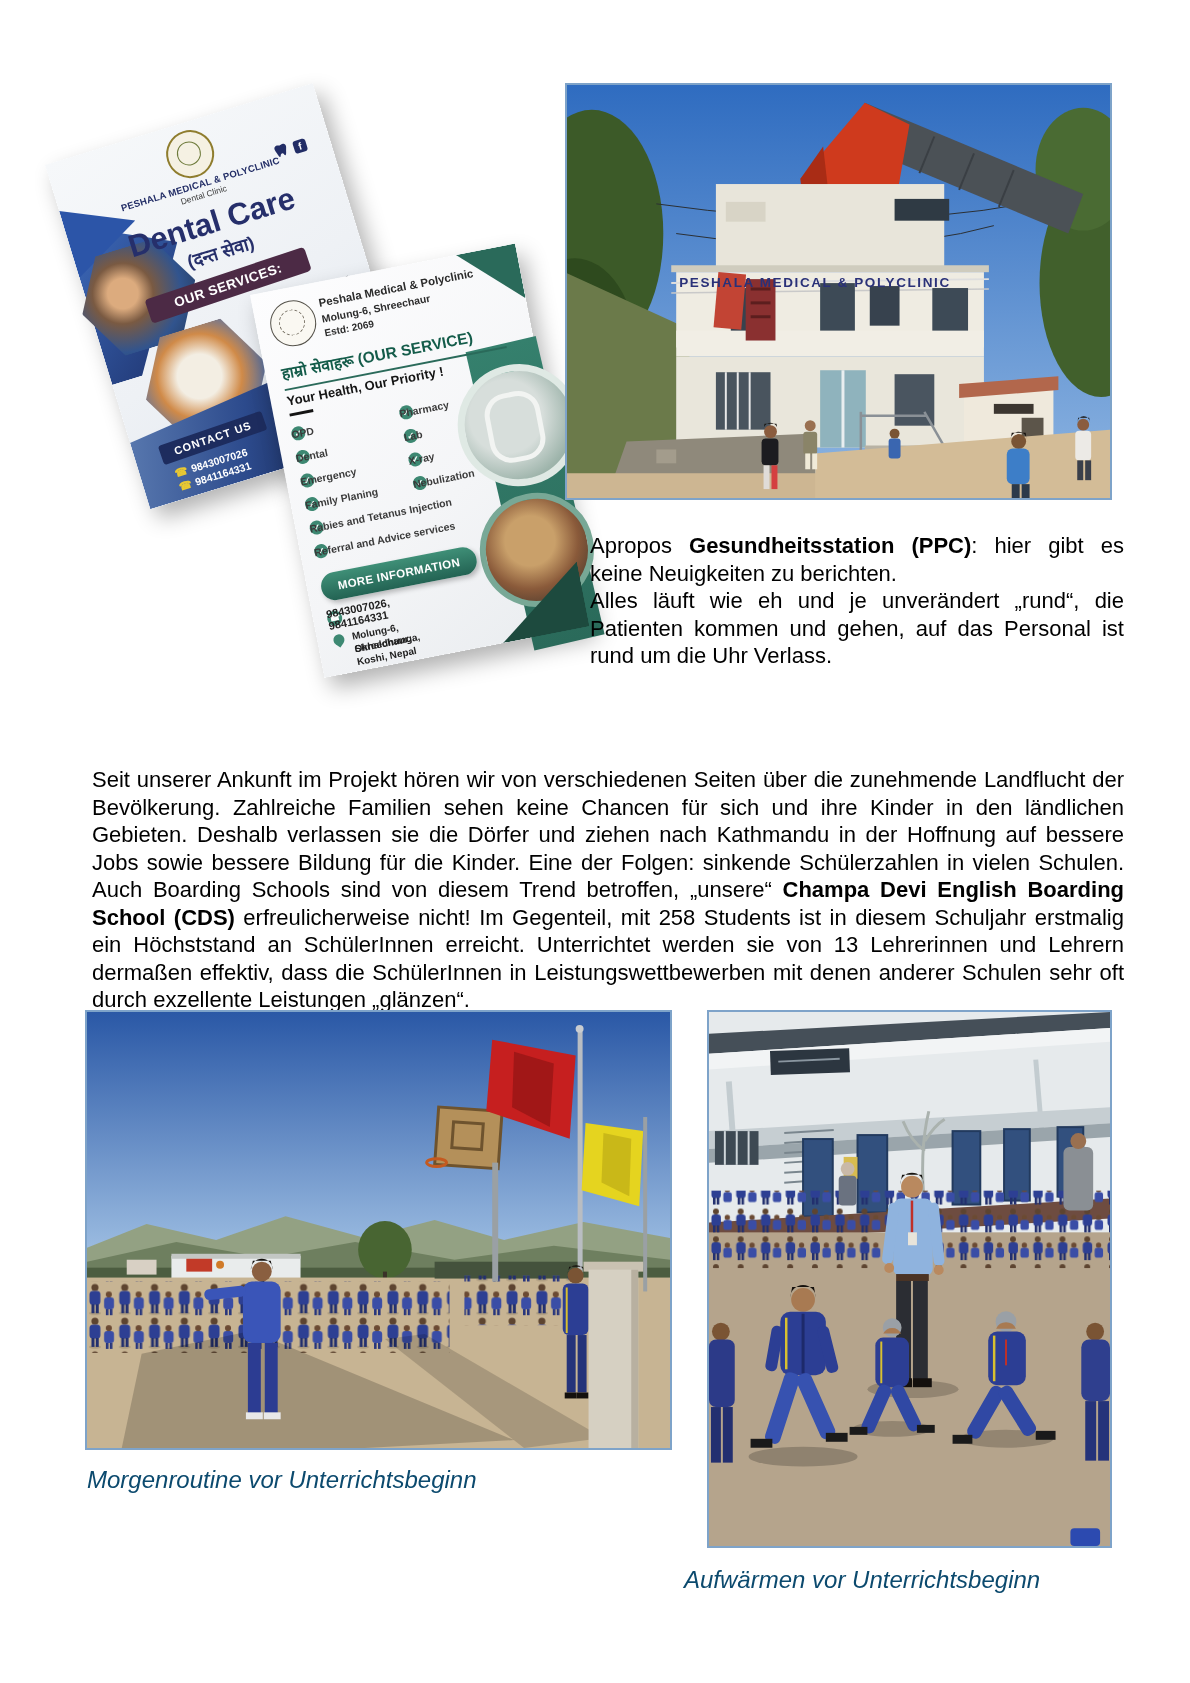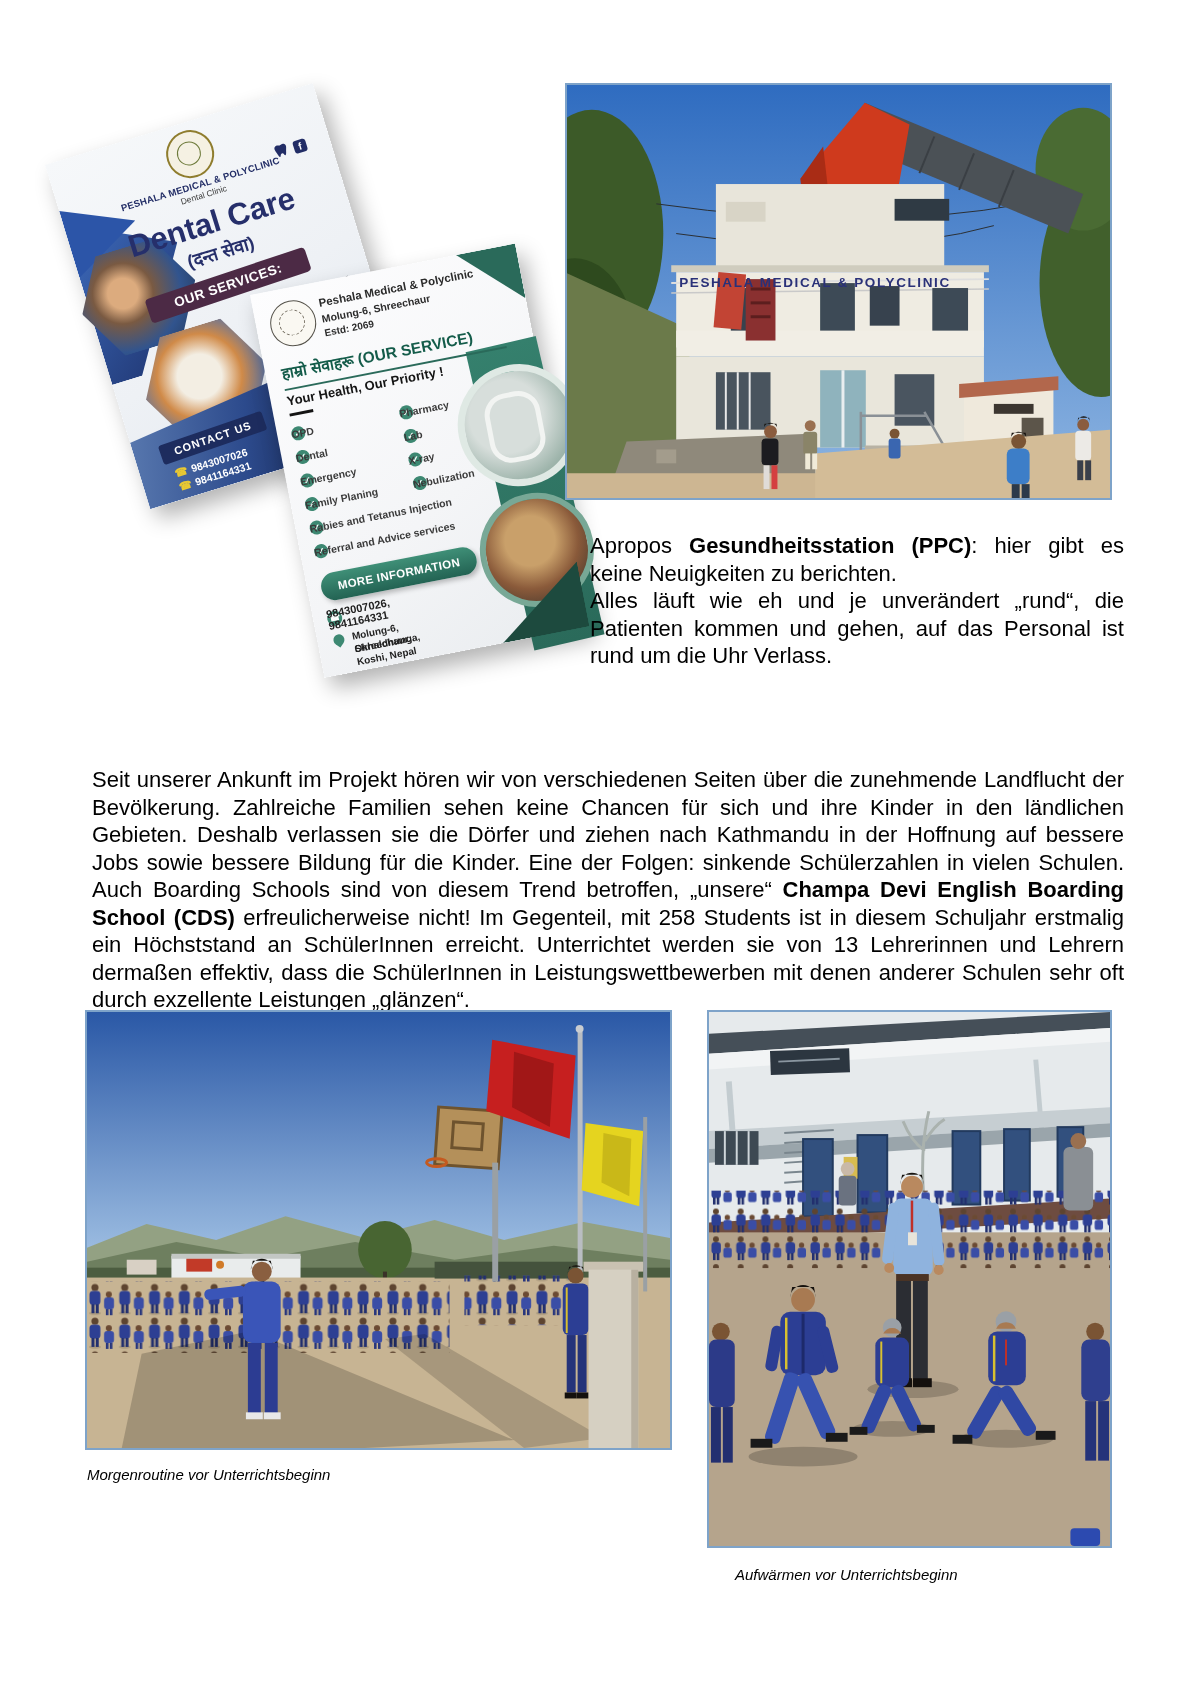--- a/index.html
+++ b/index.html
@@ -3,21 +3,21 @@
 <meta charset="utf-8">
 <style>
   html,body{margin:0;padding:0;background:#9a9a9a;}
   .page{position:relative;width:1190px;height:1683px;background:#ffffff;margin:0 auto;
         font-family:"Liberation Sans",sans-serif;overflow:hidden;}
 
   
   .body-text{position:absolute;font-size:22px;line-height:27.5px;text-align:justify;
              color:#000000;margin:12px;hyphens:manual;}
   .body-text b{font-weight:bold;}
-  .caption{position:absolute;font-size:15px;font-style:italic;color:#000000;}
+  .caption{position:absolute;font-size:24px;font-style:italic;color:#0c4a6e;}
 
   
   .photo{position:absolute;border:2px solid #7ea3c9;box-sizing:border-box;overflow:hidden;background:#ccc;}
   .photo svg{display:block;width:100%;height:100%;}
   .clinic-sign{position:absolute;left:112px;top:190px;width:272px;text-align:center;
                font-size:13.5px;font-weight:800;letter-spacing:1.6px;color:#2a3178;}
 
   
   .composite{position:absolute;left:30px;top:70px;width:545px;height:645px;}
   .flyer{position:absolute;box-shadow:6px 12px 22px rgba(0,0,0,.30);transform-origin:0 0;}
@@ -504,15 +504,15 @@
         <rect x="393" y="392" width="11" height="60" fill="#25337a"></rect>
       <circle cx="12" cy="322" r="9" fill="#7a5434"></circle>
       <rect x="0" y="330" width="26" height="68" rx="7" fill="#2c3a88"></rect>
       <rect x="2" y="398" width="10" height="56" fill="#232f70"></rect>
         <rect x="14" y="398" width="10" height="56" fill="#232f70"></rect>
       <rect x="365" y="520" width="30" height="18" rx="4" fill="#2c4ab0"></rect>
     </svg>
   </div>
 
   <div class="caption" style="left:87px;top:1466px;">Morgenroutine vor Unterrichtsbeginn</div>
-  <div class="caption" style="left:735px;top:1566px;">Aufwärmen vor Unterrichtsbeginn</div>
+  <div class="caption" style="left:684px;top:1566px;">Aufwärmen vor Unterrichtsbeginn</div>
 
 </div>
 
 </body></html>

